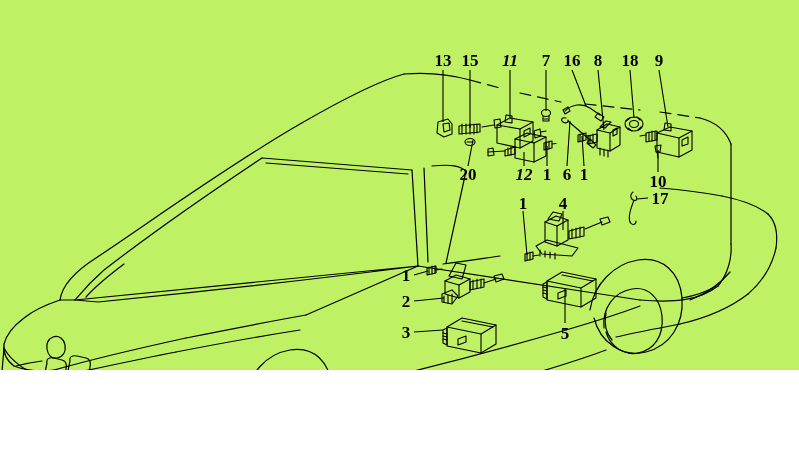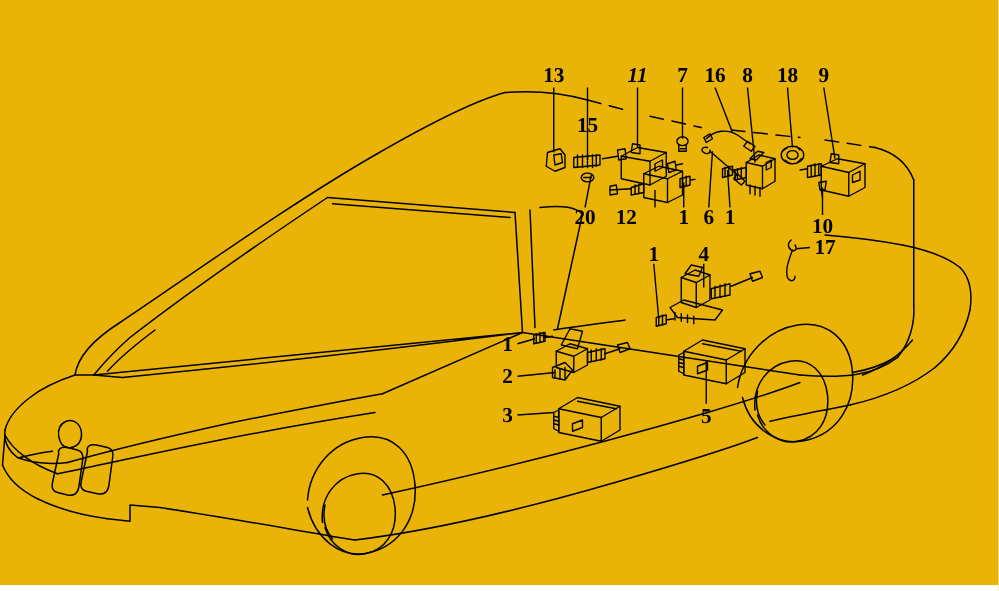--- a/index.html
+++ b/index.html
@@ -6,22 +6,22 @@
     margin: 0;
     padding: 0;
     background: #ffffff;
   }
   body {
     font-family: "Liberation Serif", serif;
   }
   #diagram-root {
     position: relative;
     width: 799px;
-    height: 468px;
-    background: #eab308;
+    height: 370px;
+    background: #bef264;
     overflow: hidden;
   }
   #diagram-svg {
     position: absolute;
     left: 0;
     top: 0;
     width: 799px;
     height: 473px;
   }
   .callout {
@@ -335,29 +335,29 @@
         <line x1="563" y1="211" x2="563" y2="230" stroke="#000000" stroke-width="1.1"></line>
         <line x1="414" y1="275" x2="428" y2="271" stroke="#000000" stroke-width="1.1"></line>
         <line x1="414" y1="301" x2="444" y2="298" stroke="#000000" stroke-width="1.1"></line>
         <line x1="414" y1="332" x2="443" y2="330" stroke="#000000" stroke-width="1.1"></line>
         <line x1="565" y1="323" x2="565" y2="288" stroke="#000000" stroke-width="1.1"></line>
       </g>
   </svg>
 
   <div id="callout-layer">
       <div class="callout" style="left: 443px; top: 60px; color: rgb(0, 0, 0);">13</div>
-      <div class="callout" style="left: 470px; top: 60px; color: rgb(0, 0, 0); margin-top: 40px;">15</div>
+      <div class="callout" style="left: 470px; top: 60px; color: rgb(0, 0, 0);">15</div>
       <div class="callout" style="left: 510px; top: 60px; color: rgb(0, 0, 0); font-style: italic;">11</div>
       <div class="callout" style="left: 546px; top: 60px; color: rgb(0, 0, 0);">7</div>
       <div class="callout" style="left: 572px; top: 60px; color: rgb(0, 0, 0); text-align: center;">16</div>
       <div class="callout" style="left: 598px; top: 60px; color: rgb(0, 0, 0);">8</div>
       <div class="callout" style="left: 630px; top: 60px; color: rgb(0, 0, 0);">18</div>
       <div class="callout" style="left: 659px; top: 60px; color: rgb(0, 0, 0);">9</div>
       <div class="callout" style="left: 468px; top: 174px; color: rgb(0, 0, 0);">20</div>
-      <div class="callout" style="left: 501px; top: 174px; color: rgb(0, 0, 0);">12</div>
+      <div class="callout" style="left: 524px; top: 174px; color: rgb(0, 0, 0); font-style: italic;">12</div>
       <div class="callout" style="left: 547px; top: 174px; color: rgb(0, 0, 0);">1</div>
       <div class="callout" style="left: 567px; top: 174px; color: rgb(0, 0, 0);">6</div>
       <div class="callout" style="left: 584px; top: 174px; color: rgb(0, 0, 0);">1</div>
       <div class="callout" style="left: 658px; top: 181px; color: rgb(0, 0, 0);">10</div>
       <div class="callout" style="left: 660px; top: 198px; color: rgb(0, 0, 0); font-family: Liberation Serif, serif;">17</div>
       <div class="callout" style="left: 523px; top: 203px; color: rgb(0, 0, 0);">1</div>
       <div class="callout" style="left: 563px; top: 203px; color: rgb(0, 0, 0);">4</div>
       <div class="callout" style="left: 406px; top: 275px; color: rgb(0, 0, 0);">1</div>
       <div class="callout" style="left: 406px; top: 301px; color: rgb(0, 0, 0);">2</div>
       <div class="callout" style="left: 406px; top: 332px; color: rgb(0, 0, 0);">3</div>

